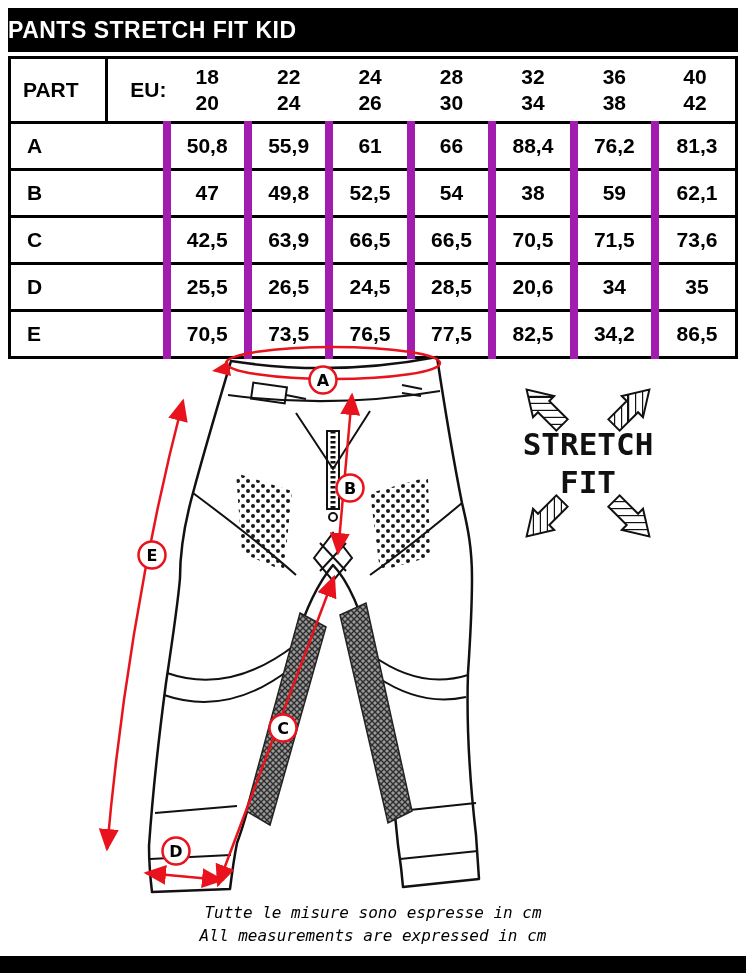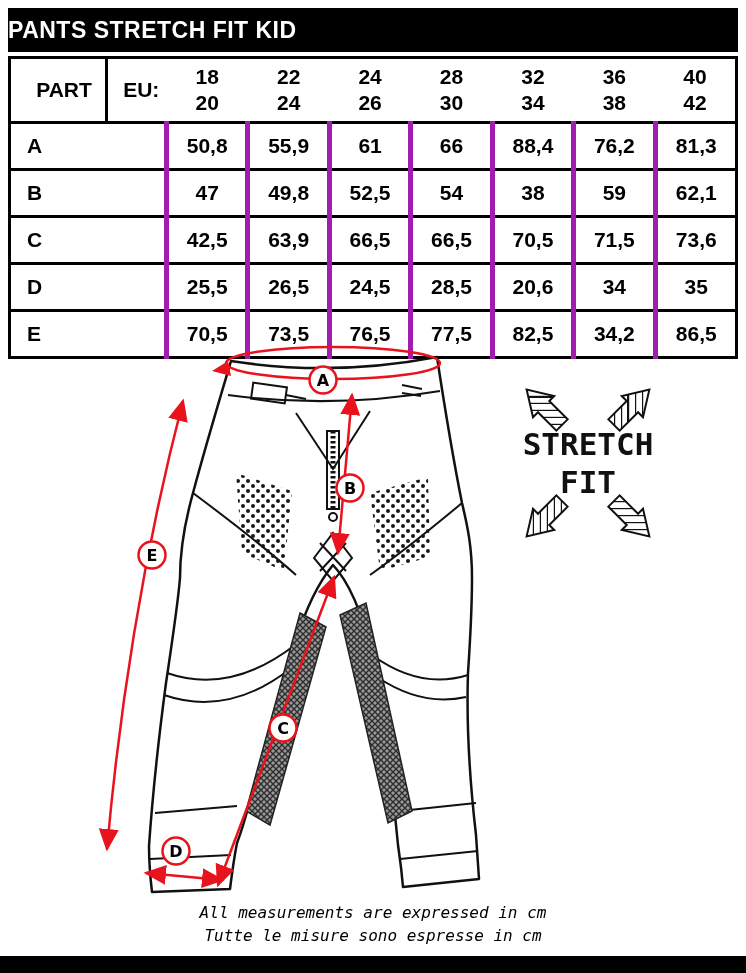--- a/index.html
+++ b/index.html
@@ -9,24 +9,24 @@
     background:#000;color:#fff;display:flex;align-items:center;
     font-weight:bold;font-size:23px;letter-spacing:.5px;}
   table.size-table{position:absolute;top:56px;left:8px;width:730px;
     border-collapse:collapse;border:3px solid #000;table-layout:fixed;}
   .size-table th,.size-table td{font-weight:bold;font-size:21px;padding:0;
     border-bottom:3px solid #000;text-align:center;vertical-align:middle;}
   .size-table col.c-part{width:97px;}
   .size-table col.c-eu{width:60px;}
   .size-table th{height:62px;line-height:26px;}
   .size-table td{height:44px;}
-  .size-table .part-h{text-align:center;padding-left:12px;border-right:3px solid #000;}
-  .size-table .eu-h{text-align:center;padding-left:8px;}
+  .size-table .part-h{text-align:left;padding-left:12px;border-right:3px solid #000;}
+  .size-table .eu-h{text-align:right;padding-left:8px;}
   .size-table td.letter{text-align:left;padding-left:16px;}
-  .size-table td.val{border-left:5px solid #a21caf;}
+  .size-table td.val{border-left:8px solid #a21caf;}
   .diagram-wrap{position:absolute;top:343px;left:0;width:746px;height:560px;}
   .footer{position:absolute;top:901px;left:0;width:746px;text-align:center;
     font-family:"DejaVu Sans Mono",monospace;font-style:italic;font-size:16px;
     line-height:23px;font-weight:500;}
   .bottom-bar{position:absolute;top:956px;left:0;width:746px;height:17px;background:#000;}
   text.mlabel{font-family:"DejaVu Sans",sans-serif;font-weight:bold;font-size:16px;}
   text.sf{font-family:"DejaVu Sans Mono",monospace;font-weight:bold;font-size:31px;}
 </style>
 </head>
 <body>
@@ -230,17 +230,17 @@
     <path d="M0,-8 L26,-8 L26,-15 L50,0 L26,15 L26,8 L0,8 Z" transform="translate(614,82) rotate(-45)" fill="url(#hatchpat)" stroke="#111" stroke-width="2"></path>
     <path d="M0,-8 L26,-8 L26,-15 L50,0 L26,15 L26,8 L0,8 Z" transform="translate(562,158) rotate(135)" fill="url(#hatchpat)" stroke="#111" stroke-width="2"></path>
     <path d="M0,-8 L26,-8 L26,-15 L50,0 L26,15 L26,8 L0,8 Z" transform="translate(614,158) rotate(45)" fill="url(#hatchpat)" stroke="#111" stroke-width="2"></path>
     <text class="sf" x="588" y="112" text-anchor="middle" fill="#111">STRETCH</text>
     <text class="sf" x="588" y="150" text-anchor="middle" fill="#111">FIT</text>
   </g>
 </svg>
 </div>
 
 <div class="footer">
+  <div>Tutte le misure sono espresse in cm</div>
   <div>All measurements are expressed in cm</div>
-  <div>Tutte le misure sono espresse in cm</div>
 </div>
 
 <div class="bottom-bar"></div>
 
 </body></html>

